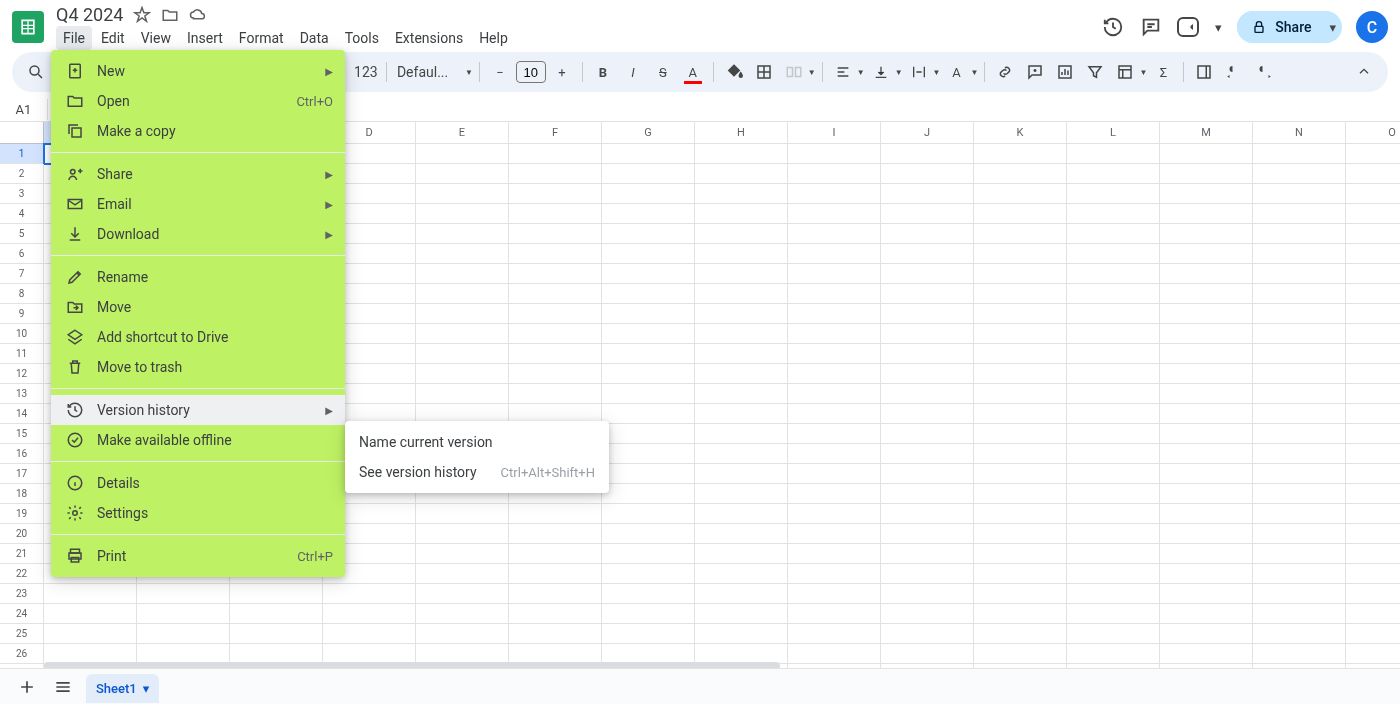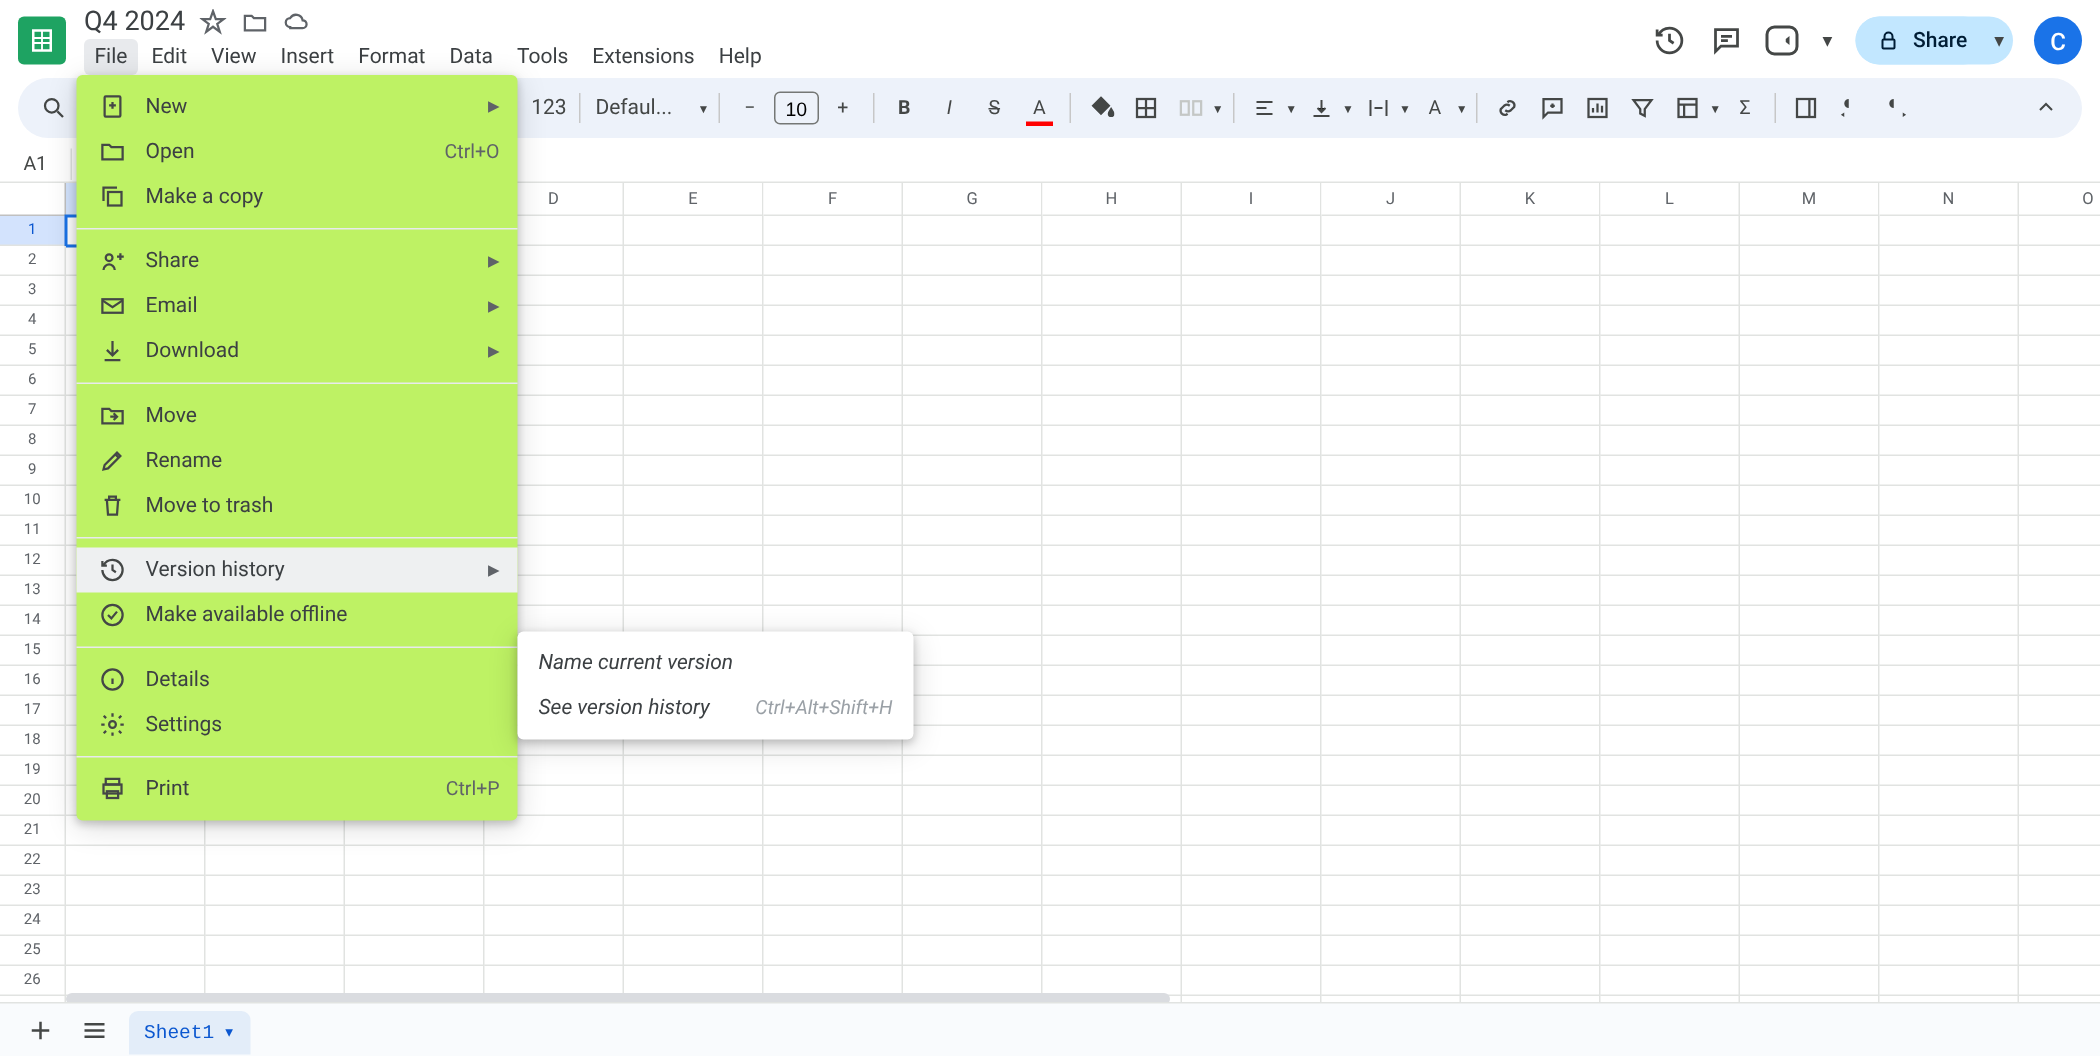--- a/index.html
+++ b/index.html
@@ -49,37 +49,37 @@
 .row-head { background: #fff; border-right: 1px solid #e1e3e1; border-bottom: 1px solid #e1e3e1; font-size: 10px; color: #5f6368; text-align: center; padding: 2px 0; height: 20px; line-height: 16px; }
 .row-head.selected { background: #d3e3fd; color: #0b57d0; }
 .cell { border-right: 1px solid #e1e3e1; border-bottom: 1px solid #e1e3e1; height: 20px; }
 .cell.selected { outline: 2px solid #1a73e8; outline-offset: -1px; }
 .col-head.selected { background: #d3e3fd; color: #0b57d0; }
 .hscroll { position: absolute; bottom: 2px; left: 44px; right: 18px; height: 10px; }
 .hscroll-track { height: 100%; background: transparent; position: relative; }
 .hscroll-thumb { position: absolute; left: 0; width: 55%; height: 8px; background: #dadce0; border-radius: 4px; }
 
 
-.tabs { position: absolute; bottom: 0; left: 0; right: 0; height: 36px; border-top: 1px solid #e1e3e1; display: flex; align-items: center; padding: 0 14px; gap: 10px; background: #f9fbfd; font-family: Liberation Mono, monospace; }
+.tabs { position: absolute; bottom: 0; left: 0; right: 0; height: 36px; border-top: 1px solid #e1e3e1; display: flex; align-items: center; padding: 0 14px; gap: 10px; background: #f9fbfd; }
 .tab-btn { width: 26px; height: 26px; display: flex; align-items: center; justify-content: center; color: #444746; cursor: pointer; }
 .sheet-tab { background: #e3edf9; padding: 7px 10px; border-radius: 6px 6px 0 0; display: flex; align-items: center; gap: 6px; color: #0b57d0; font-size: 13px; font-weight: 500; cursor: pointer; margin-top: 4px; }
 
 
 .dropdown { position: absolute; top: 50px; left: 51px; width: 294px; background: #bef264; border-radius: 4px; box-shadow: 0 2px 6px rgba(0,0,0,0.2), 0 4px 20px rgba(0,0,0,0.15); padding: 6px 0; z-index: 100; }
 .dd-item { display: flex; align-items: center; padding: 6px 12px 6px 14px; font-size: 14px; color: #3c4043; cursor: pointer; height: 30px; }
 .dd-item.hover { background: #eef0f1; }
 .dd-icon { width: 20px; height: 20px; color: #444746; margin-right: 12px; display: flex; align-items: center; justify-content: center; }
 .dd-label { flex: 1; }
 .dd-shortcut { color: #5f6368; font-size: 13px; }
 .dd-arrow { color: #5f6368; font-size: 10px; }
 .dd-sep { height: 1px; background: #e8eaed; margin: 6px 0; }
 
 
 .submenu { position: absolute; top: 421px; left: 345px; width: 264px; background: #fff; border-radius: 4px; box-shadow: 0 2px 6px rgba(0,0,0,0.2), 0 4px 20px rgba(0,0,0,0.15); padding: 6px 0; z-index: 101; }
-.sub-item { display: flex; align-items: center; padding: 6px 14px; font-size: 14px; color: #3c4043; cursor: pointer; height: 30px; font-style: italic; }
+.sub-item { display: flex; align-items: center; padding: 6px 14px; font-size: 14px; color: #3c4043; cursor: pointer; height: 30px; }
 .sub-label { flex: 1; }
 .sub-shortcut { color: #9aa0a6; font-size: 13px; }
 
 svg { display: block; }
 </style>
 </head>
 <body>
 
 <div class="header">
   <div class="logo">
@@ -851,33 +851,41 @@
           <path d="M12 3v12M7 11l5 5 5-5M5 20h14"></path>
         </svg>
       </span>
       <span class="dd-label">Download</span>
       <span class="dd-arrow">▶</span>
     </div>
   <div class="dd-sep"></div>
   <div class="dd-item">
       <span class="dd-icon">
         <svg width="18" height="18" viewBox="0 0 24 24" fill="none" stroke="#444746" stroke-width="2">
+          <path d="M4 20l4-1 11-11-3-3L5 16zM14 6l3 3"></path>
+        </svg>
+      </span>
+      <span class="dd-label">Rename</span>
+    </div>
+  <div class="dd-item">
+      <span class="dd-icon">
+        <svg width="18" height="18" viewBox="0 0 24 24" fill="none" stroke="#444746" stroke-width="2">
           <path d="M3 6h6l2 2h10v11H3z"></path>
           <path d="M10 13h6M13 10l3 3-3 3"></path>
         </svg>
       </span>
       <span class="dd-label">Move</span>
     </div>
   <div class="dd-item">
       <span class="dd-icon">
         <svg width="18" height="18" viewBox="0 0 24 24" fill="none" stroke="#444746" stroke-width="2">
-          <path d="M4 20l4-1 11-11-3-3L5 16zM14 6l3 3"></path>
-        </svg>
-      </span>
-      <span class="dd-label">Rename</span>
+          <path d="M12 3l9 6-9 6-9-6zM3 15l9 6 9-6"></path>
+        </svg>
+      </span>
+      <span class="dd-label">Add shortcut to Drive</span>
     </div>
   <div class="dd-item">
       <span class="dd-icon">
         <svg width="18" height="18" viewBox="0 0 24 24" fill="none" stroke="#444746" stroke-width="2">
           <path d="M5 7h14M9 7V4h6v3M7 7l1 13h8l1-13"></path>
         </svg>
       </span>
       <span class="dd-label">Move to trash</span>
     </div>
   <div class="dd-sep"></div>

